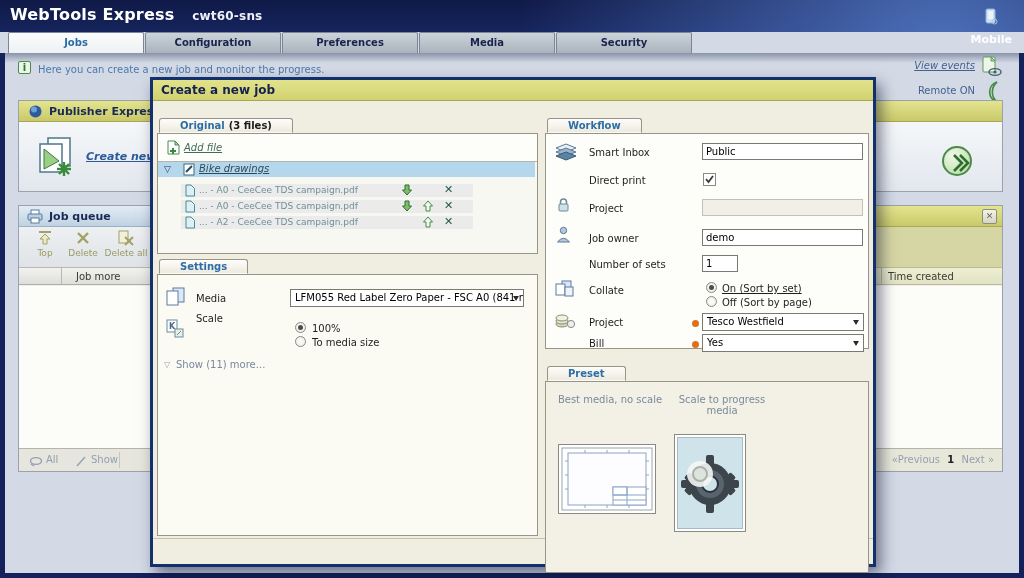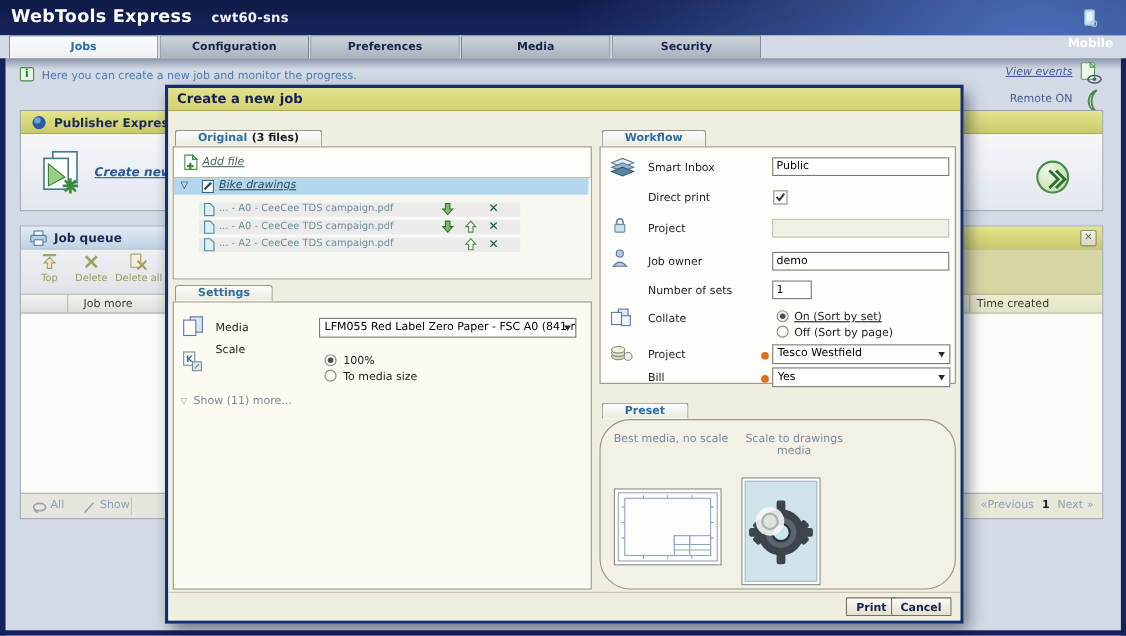--- a/index.html
+++ b/index.html
@@ -456,23 +456,23 @@
         <span class="req" style="left:146px;top:207px;"></span>
         <div class="ddl" style="left:156px;top:200px;width:162px;">
           <span>Yes</span>
           <span class="arr"></span>
         </div>
       </div>
 
       <div class="stab" style="left:394px;top:265px;">
         <span>Preset</span>
       </div>
-      <div class="sbox" style="left:392px;top:280px;width:324px;height:155px;background:#f3f1e6;border-radius:28px;">
+      <div class="sbox" style="left:392px;top:280px;width:324px;height:192px;background:#f3f1e6;">
         <span class="cap" style="left:4px;top:12px;width:120px;">Best media, no scale</span>
-        <span class="cap" style="left:128px;top:12px;width:96px;">Scale to drawings media</span>
+        <span class="cap" style="left:128px;top:12px;width:96px;">Scale to progress media</span>
 
         <div class="thumb" style="left:12px;top:62px;width:98px;height:70px;">
           <svg width="92" height="64">
               <rect x="1" y="1" width="90" height="62" fill="#fff" stroke="#9aa4ae"></rect>
               <rect x="7" y="6" width="78" height="52" fill="#fdfdff" stroke="#8aa4c8"></rect>
               <g stroke="#9aa4ae">
                 <line x1="4" y1="14" x2="7" y2="14"></line>
                 <line x1="4" y1="28" x2="7" y2="28"></line>
                 <line x1="4" y1="42" x2="7" y2="42"></line>
                 <line x1="85" y1="14" x2="88" y2="14"></line>

